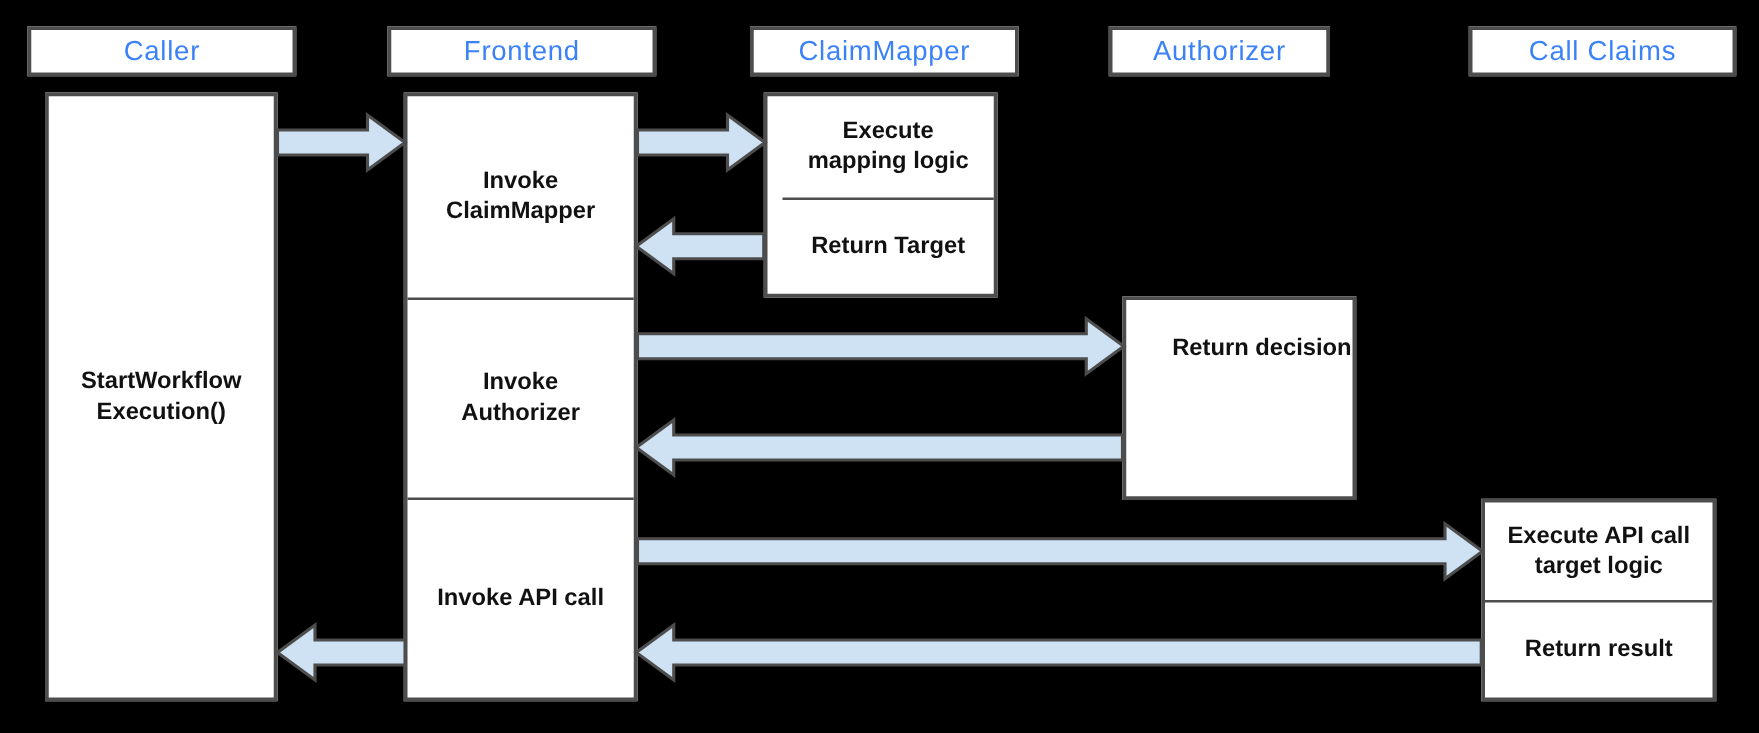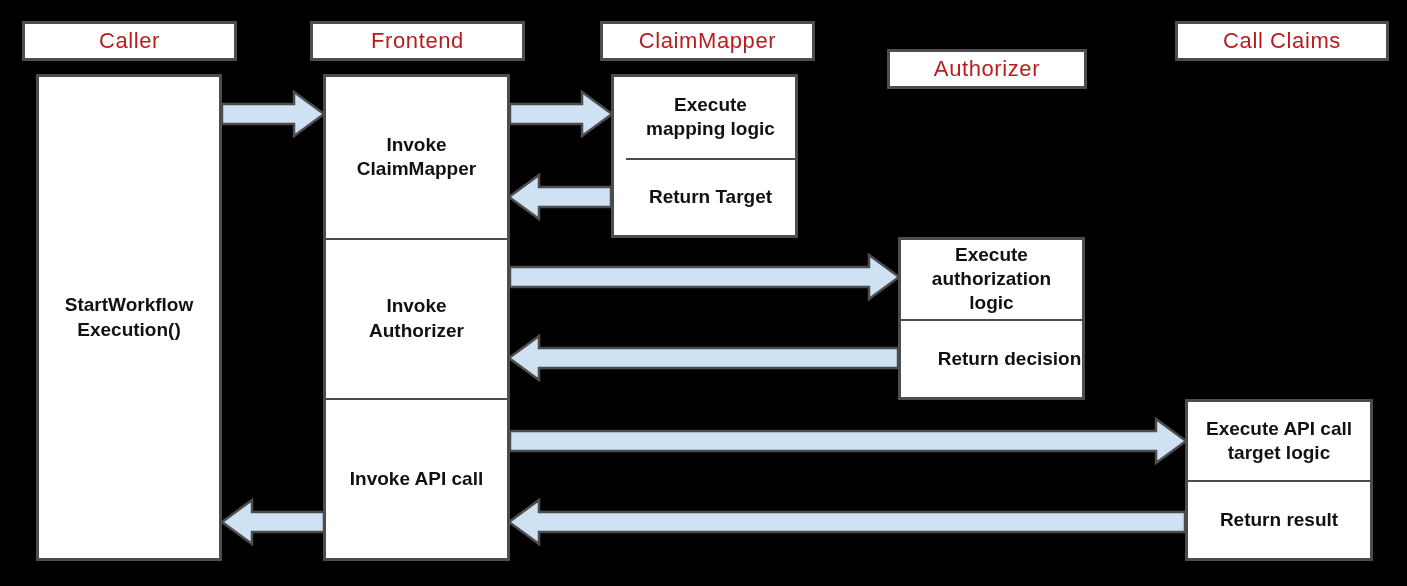--- a/index.html
+++ b/index.html
@@ -20,21 +20,21 @@
     top: 21px;
     height: 40px;
     background: #ffffff;
     border: 3px solid #4d4d4d;
     box-sizing: border-box;
     display: flex;
     align-items: center;
     justify-content: center;
     font-size: 22px;
     letter-spacing: 0.6px;
-    color: #b91c1c;
+    color: #3b82f6;
     white-space: nowrap;
   }
   .box {
     position: absolute;
     background: #ffffff;
     border: 3px solid #4d4d4d;
     box-sizing: border-box;
   }
   .cell {
     display: flex;
@@ -78,21 +78,21 @@
 
   <div class="hdr" style="left:22px; width:215px;">
     <span>Caller</span>
   </div>
   <div class="hdr" style="left:310px; width:215px;">
     <span>Frontend</span>
   </div>
   <div class="hdr" style="left:600px; width:215px;">
     <span>ClaimMapper</span>
   </div>
-  <div class="hdr" style="left:887px; width:200px;margin-top:28px;">
+  <div class="hdr" style="left:887px; width:177px;">
     <span>Authorizer</span>
   </div>
   <div class="hdr" style="left:1175px; width:214px;">
     <span>Call Claims</span>
   </div>
 
   <div class="box" style="left:36px; top:74px; width:186px; height:487px;">
     <div class="cell w-150">
       <span>StartWorkflow Execution()</span>
     </div>
@@ -113,23 +113,20 @@
   <div class="box divided" style="left:611px; top:74px; width:187px; height:164px; display:flex; flex-direction:column;padding-left:12px;">
     <div class="cell w-130" style="height:51%;">
       <span>Execute mapping logic</span>
     </div>
     <div class="cell w-165" style="height:49%;">
       <span>Return Target</span>
     </div>
   </div>
 
   <div class="box divided" style="left:898px; top:237px; width:187px; height:163px; display:flex; flex-direction:column;">
-    <div class="cell w-135" style="height:50%;">
-      <span>Execute authorization logic</span>
-    </div>
     <div class="cell w-165" style="height:50%;padding-left:36px;">
       <span>Return decision</span>
     </div>
   </div>
 
   <div class="box divided" style="left:1185px; top:399px; width:188px; height:162px; display:flex; flex-direction:column;">
     <div class="cell w-165" style="height:50%;">
       <span>Execute API call target logic</span>
     </div>
     <div class="cell w-165" style="height:50%;">

